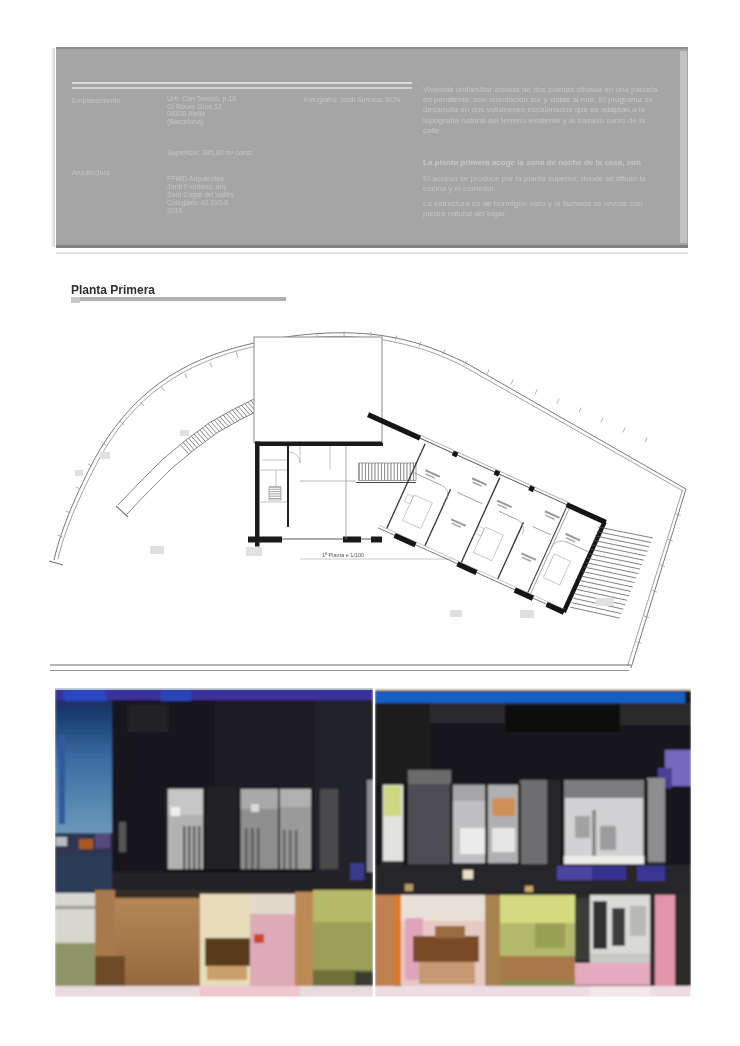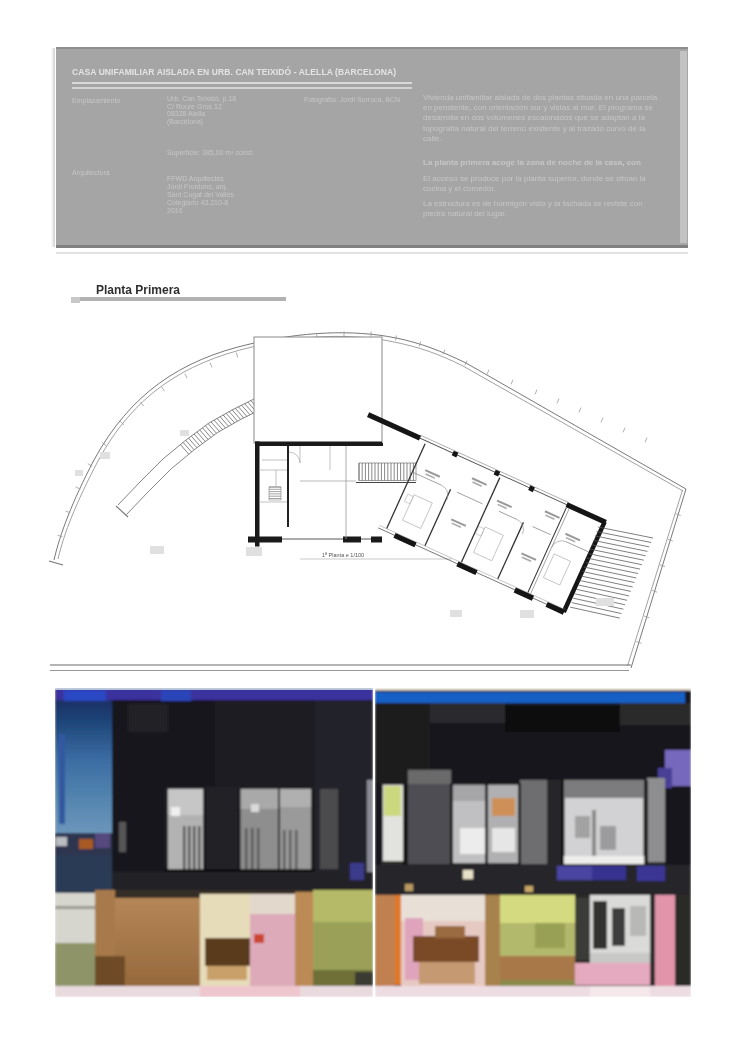--- a/index.html
+++ b/index.html
@@ -2,41 +2,40 @@
 <html><head><meta charset="utf-8">
 <style>
   html,body{margin:0;padding:0;background:#ffffff;}
   #page{position:relative;width:740px;height:1046px;background:#ffffff;overflow:hidden;}
 </style></head>
 <body>
 <div id="page">
 
 <div style="position:absolute;left:56px;top:47px;width:632px;height:201px;background:#a5a5a5;border-top:2px solid #8e8e8e;border-bottom:3px solid #808080;box-sizing:border-box;font-family:'Liberation Sans',sans-serif;">
   <div style="position:absolute;right:1px;top:2px;width:7px;height:192px;background:#c3c3c3;"></div>
-  <div style="position:absolute;left:16px;top:18px;width:340px;color:#e4e4e4;font-size:8.5px;font-weight:bold;letter-spacing:0.1px;white-space:nowrap;">CASA UNIFAMILIAR AISLADA EN URB. CAN TEIXIDÓ - ALELLA (BARCELONA)</div>
   <div style="position:absolute;left:16px;top:33px;width:340px;height:1.5px;background:#d9d9d9;"></div>
   <div style="position:absolute;left:16px;top:38px;width:340px;height:2px;background:#d2d2d2;"></div>
 
   <div style="position:absolute;left:16px;top:48px;color:#c6c6c6;font-size:7px;">Emplazamiento</div>
   <div style="position:absolute;left:111px;top:46px;color:#c6c6c6;font-size:7px;line-height:7.6px;">Urb. Can Teixidó, p.18<br>C/ Roure Gros 12<br>08328 Alella<br>(Barcelona)</div>
   <div style="position:absolute;left:111px;top:100px;color:#c6c6c6;font-size:7px;">Superficie: 385,00 m² const.</div>
   <div style="position:absolute;left:248px;top:47px;color:#c6c6c6;font-size:7px;">Fotografía: Jordi Surroca, BCN</div>
 
   <div style="position:absolute;left:16px;top:120px;color:#c6c6c6;font-size:7px;">Arquitectura</div>
   <div style="position:absolute;left:111px;top:126px;color:#c6c6c6;font-size:7px;line-height:8px;">FFWD Arquitectes<br>Jordi Frontons, arq.<br>Sant Cugat del Vallès<br>Colegiado 43.210-8<br>2016</div>
 
-  <div style="position:absolute;left:367px;top:44px;width:236px;color:#c6c6c6;font-size:8px;line-height:10.2px;">Vivienda unifamiliar aislada de dos plantas situada en una parcela en pendiente, con orientación sur y vistas al mar. El programa se desarrolla en dos volúmenes escalonados que se adaptan a la topografía natural del terreno existente y al trazado curvo de la calle.</div>
+  <div style="position:absolute;left:367px;top:36px;width:236px;color:#c6c6c6;font-size:8px;line-height:10.2px;">Vivienda unifamiliar aislada de dos plantas situada en una parcela en pendiente, con orientación sur y vistas al mar. El programa se desarrolla en dos volúmenes escalonados que se adaptan a la topografía natural del terreno existente y al trazado curvo de la calle.</div>
   <div style="position:absolute;left:367px;top:109px;width:240px;color:#c6c6c6;font-size:8px;white-space:nowrap;font-weight:bold;">La planta primera acoge la zona de noche de la casa, con</div>
   <div style="position:absolute;left:367px;top:125px;width:236px;color:#c6c6c6;font-size:8px;line-height:10.2px;">El acceso se produce por la planta superior, donde se sitúan la cocina y el comedor.</div>
   <div style="position:absolute;left:367px;top:150px;width:236px;color:#c6c6c6;font-size:8px;line-height:10.2px;">La estructura es de hormigón visto y la fachada se reviste con piedra natural del lugar.</div>
 </div>
 <div style="position:absolute;left:51px;top:48px;width:4px;height:199px;background:linear-gradient(90deg,#ffffff,#cfcfcf);"></div>
 <div style="position:absolute;left:56px;top:252px;width:632px;height:1.5px;background:#e2e2e2;"></div>
 
-<div style="position:absolute;left:71px;top:283px;font-family:'Liberation Sans',sans-serif;font-size:12px;font-weight:bold;color:#2e2e2e;margin-left:25px;">Planta Primera</div>
+<div style="position:absolute;left:71px;top:283px;font-family:'Liberation Sans',sans-serif;font-size:12px;font-weight:bold;color:#2e2e2e;">Planta Primera</div>
 <div style="position:absolute;left:71px;top:297px;width:215px;height:3.5px;background:#b2b2b2;"></div>
 <div style="position:absolute;left:71px;top:297px;width:9px;height:6px;background:#c8c8c8;"></div>
 
 <svg width="700" height="350" viewBox="40 325 700 350" style="position:absolute;left:40px;top:325px;">
       <path d="M 54 560 C 60 534 72 502 94 460 C 130 394 180 360 250 344 C 300 332 352 329 396 338 C 421 343 441 351 466 363 L 686 489" fill="none" stroke="#6a6a6a" stroke-width="0.9"></path>
 <path d="M 58 559 C 64 533 76 503 98 461 C 133 396 183 363 252 347 C 301 335 352 333 394 342 C 419 347 439 354 463 366 L 683 491" fill="none" stroke="#8a8a8a" stroke-width="0.8"></path>
 <path d="M 686 489 L 631 668" fill="none" stroke="#6a6a6a" stroke-width="0.9"></path>
 <path d="M 682.5 490 L 627.5 666" fill="none" stroke="#8a8a8a" stroke-width="0.8"></path>
 <path d="M 50 665 H 631" fill="none" stroke="#6a6a6a" stroke-width="1.1"></path>
 <path d="M 50 670.5 H 629" fill="none" stroke="#8a8a8a" stroke-width="0.9"></path>

